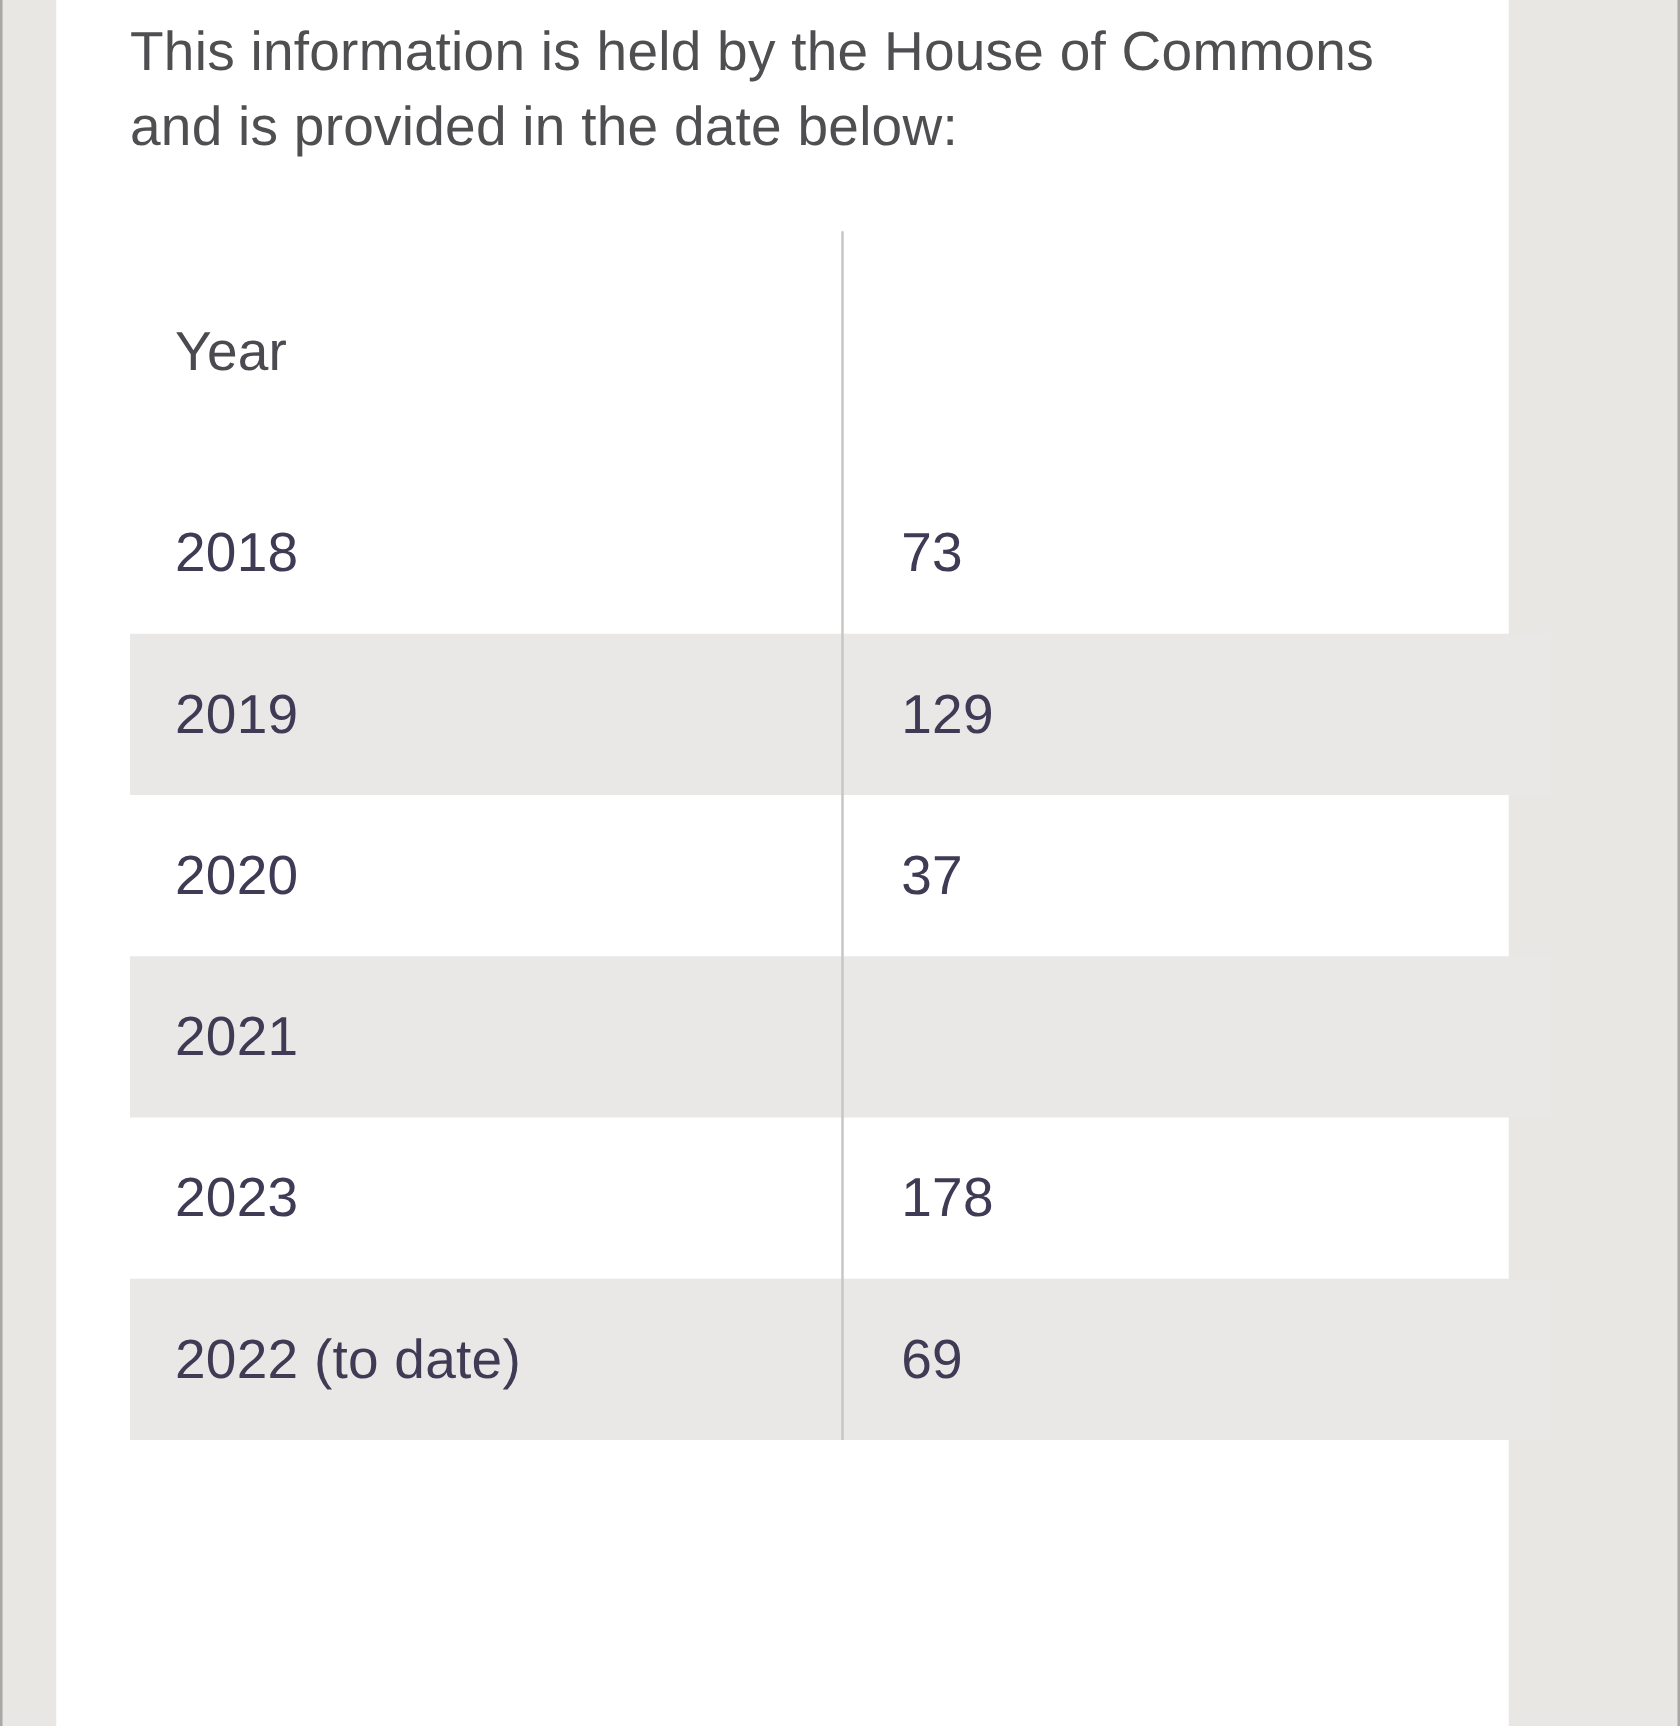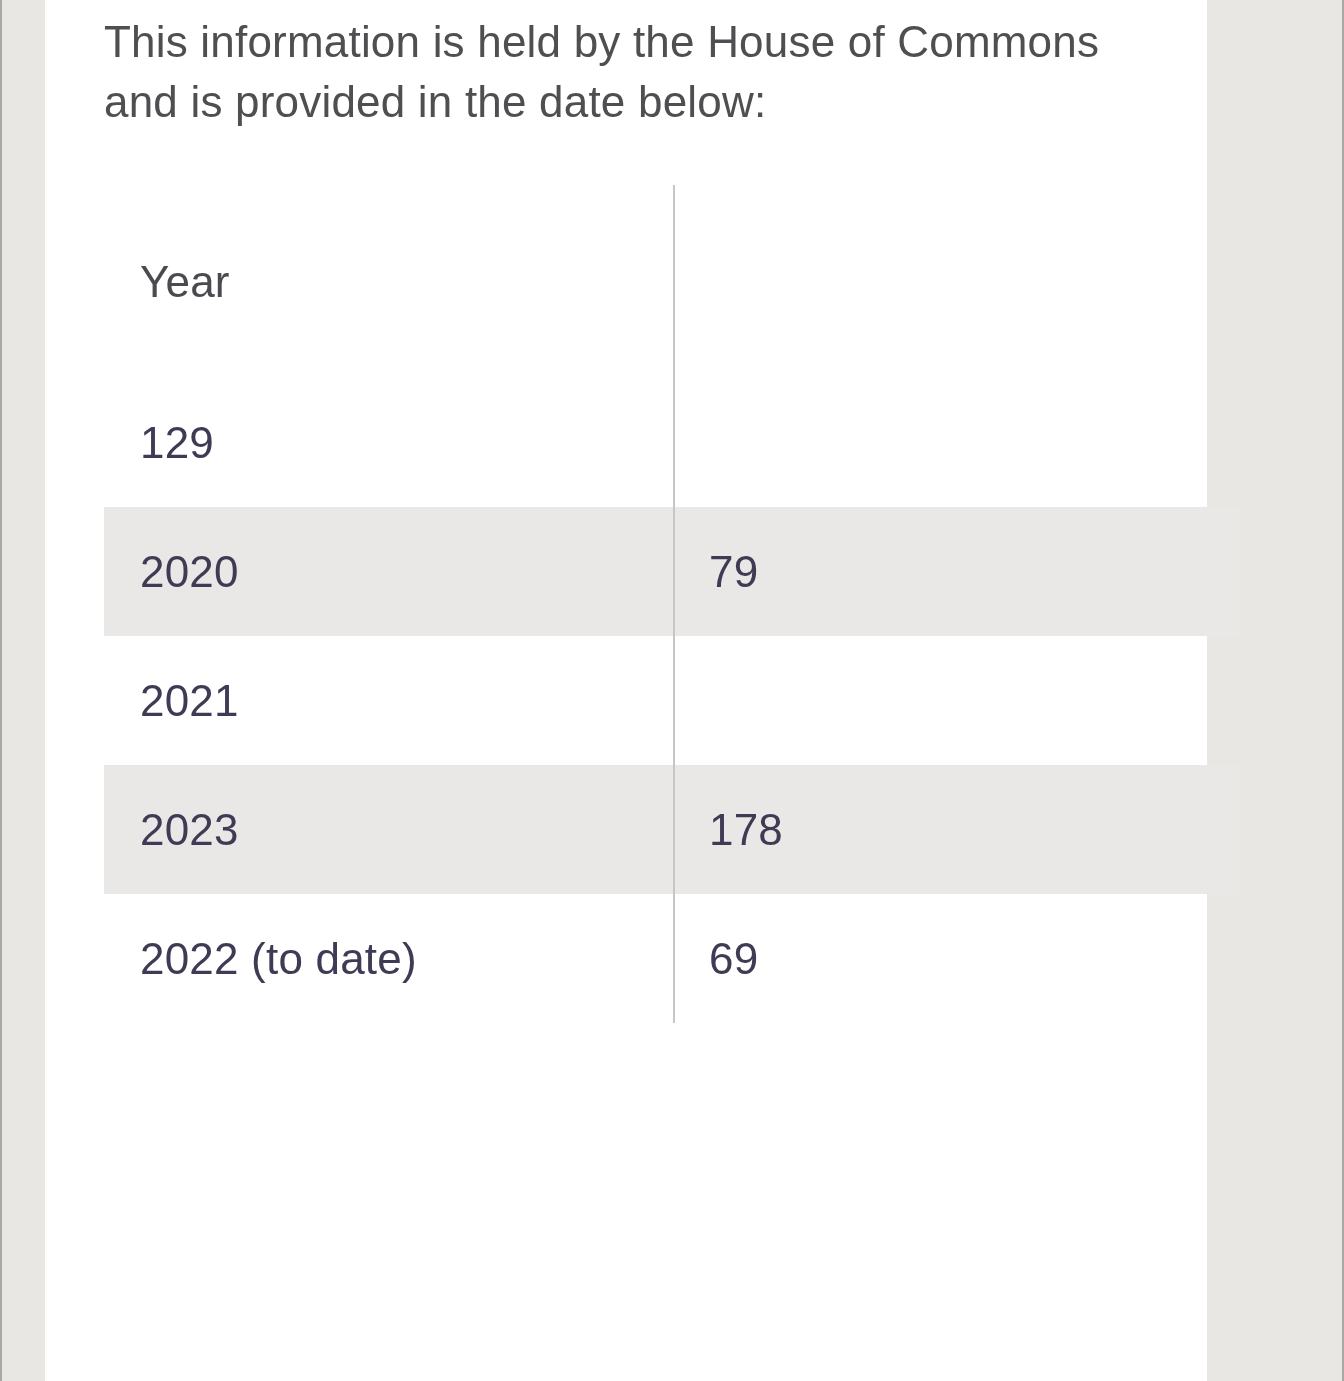--- a/index.html
+++ b/index.html
@@ -36,20 +36,21 @@
   }
 
   .table {
     position: relative;
     margin: 53px 59px 0 59px;   
     width: 1136px;
   }
   .row {
     display: grid;
     grid-template-columns: 569px 567px;
+    gap: 12px;
   }
   .header-row { height: 193px; }
   .data-row   { height: 129px; }
   .data-row:nth-child(odd) { background: #e9e8e6; } 
   .data-row:nth-child(even) { background: transparent; }
 
   .cell {
     display: flex;
     align-items: center;
     padding-left: 36px;
@@ -81,28 +82,33 @@
   <div class="page">
 
     <p class="intro"><span>This information is held by the House of Commons</span><br><span>and is provided in the date below:</span></p>
 
     <div class="table">
 
       <div class="row header-row">
         <div class="cell">Year</div>
       </div>
 
+      <div class="row data-row">
+        <div class="cell">2018</div>
+        <div class="cell">73</div>
+      </div>
 
       <div class="row data-row">
+        <div class="cell">2019</div>
         <div class="cell">129</div>
       </div>
 
       <div class="row data-row">
         <div class="cell">2020</div>
-        <div class="cell">79</div>
+        <div class="cell">37</div>
       </div>
 
       <div class="row data-row">
         <div class="cell">2021</div>
       </div>
 
 
       <div class="row data-row">
         <div class="cell">2023</div>
         <div class="cell">178</div>

